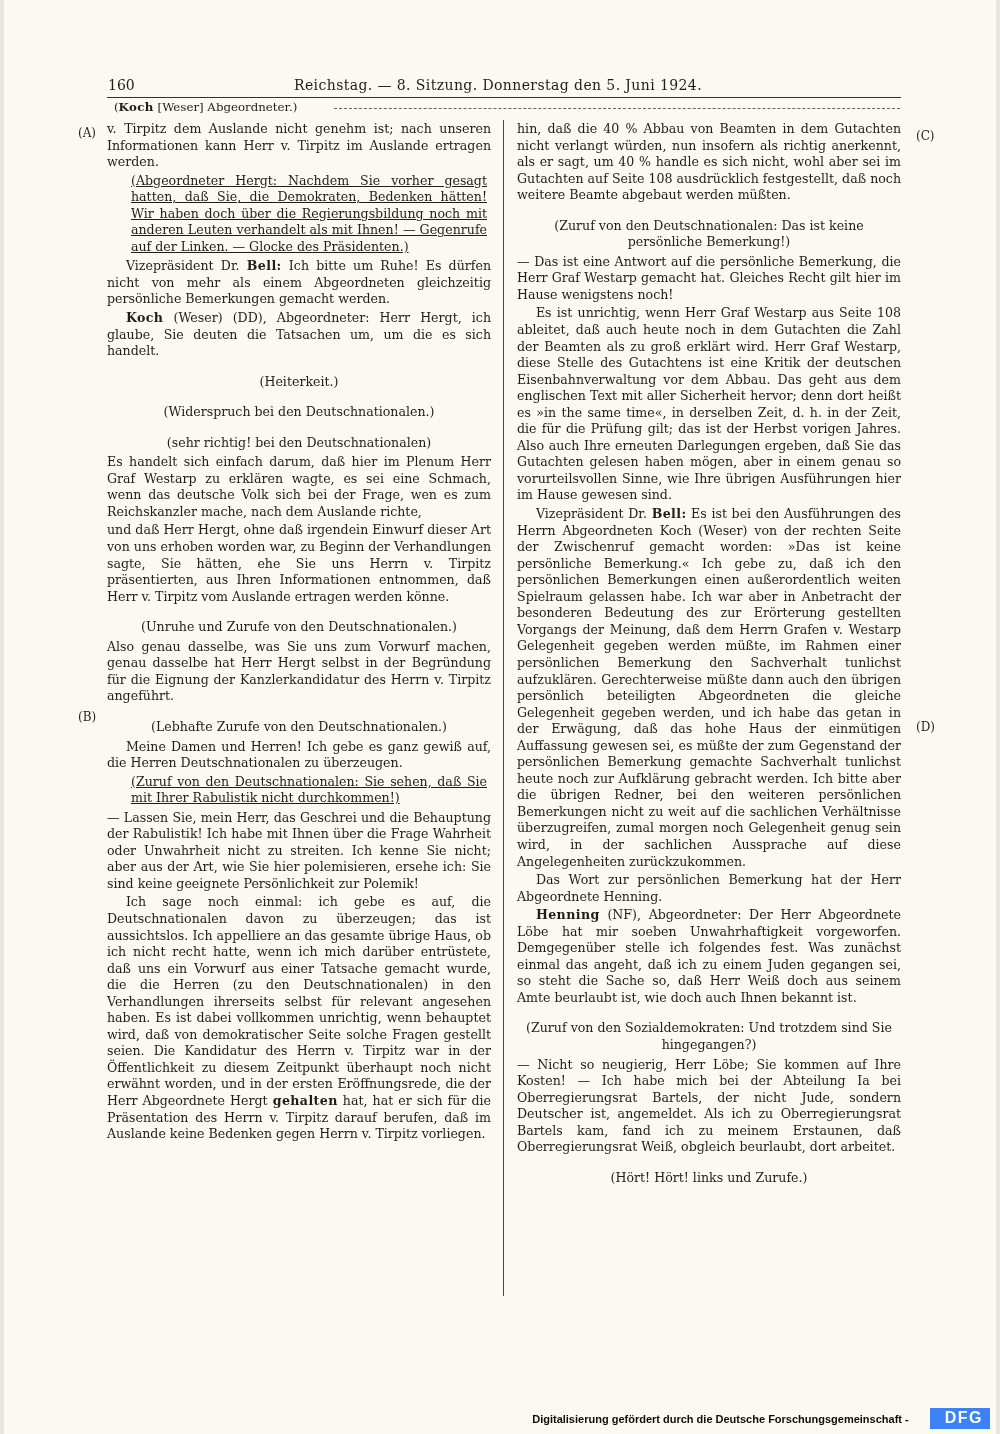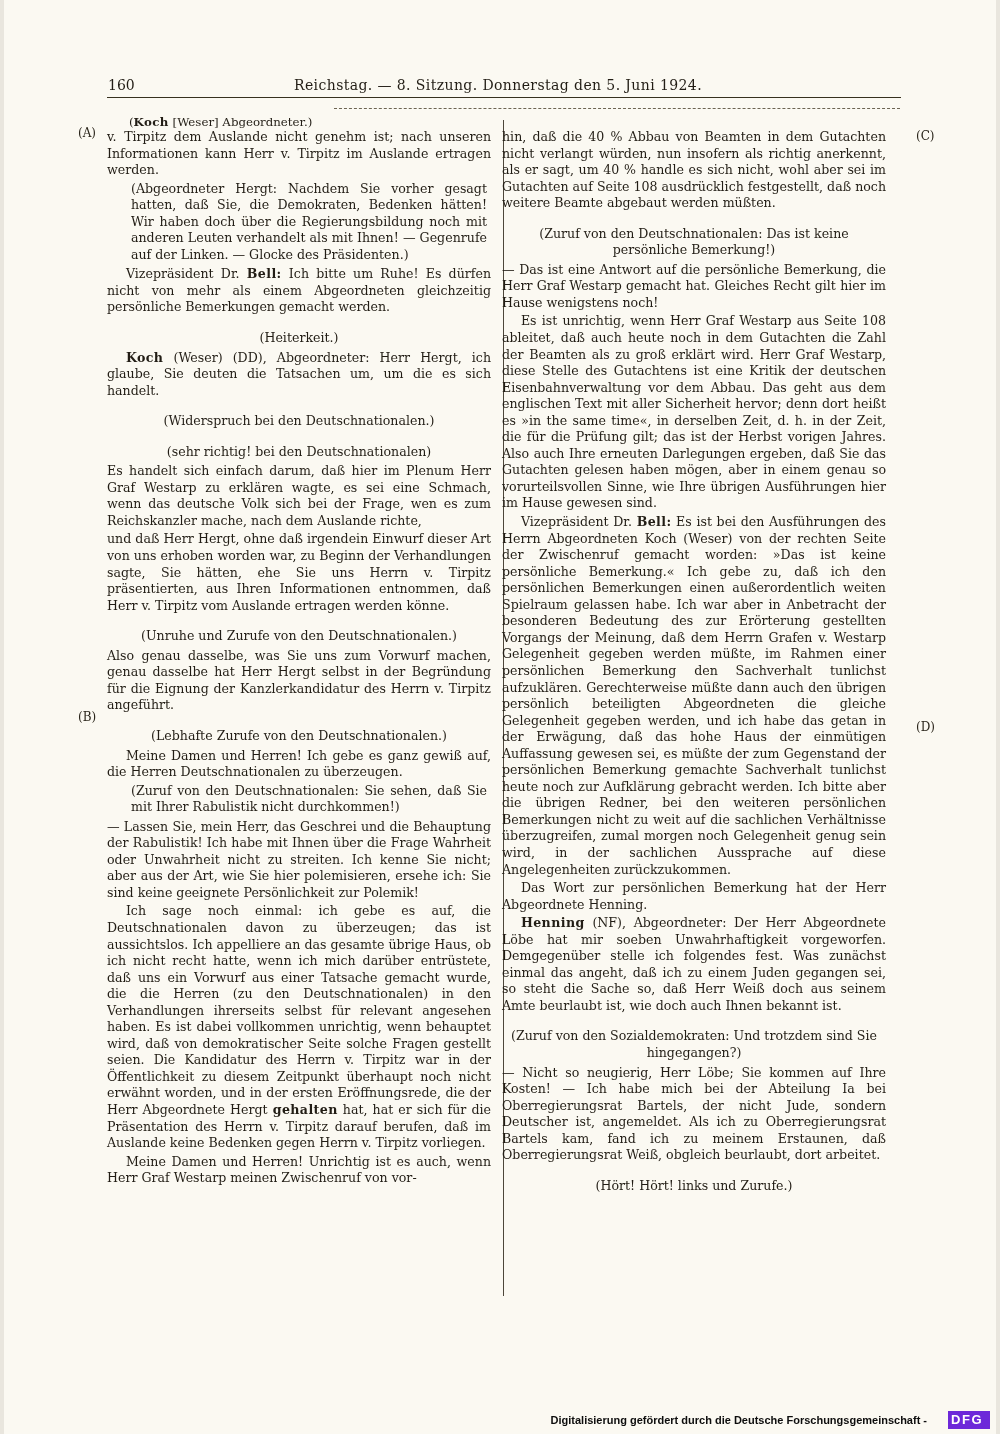--- a/index.html
+++ b/index.html
@@ -12,47 +12,47 @@
   }
   
   .pagenum { position:absolute; left:104px; top:77px; font-size:14px; }
   .header-title {
     position:absolute; left:0; right:4px; top:77px; text-align:center;
     font-size:14px; letter-spacing:0.4px;
   }
   .header-rule { position:absolute; left:103px; width:794px; top:97px; border-top:1.4px solid #37311f; }
   .dash-rule  { position:absolute; left:330px; width:566px; top:108px; border-top:1px dashed #6c6452; }
   .cont-note  { position:absolute; left:110px; top:100px; width:320px; font-size:11.8px; }
-  .cont-note .para { margin:15px; }
+  .cont-note .para { margin:0; }
   
-  .columns { position:absolute; left:103px; top:129px; width:794px; display:flex; gap:11px; }
+  .columns { position:absolute; left:103px; top:121px; width:794px; display:flex; gap:26px; }
   .col { width:384px; font-size:12.6px; line-height:16.55px; text-align:justify; }
   .divider { position:absolute; left:499px; top:120px; height:1176px; border-left:1px solid #4d463a; }
   .para   { margin:0 0 2px 0; }
   .indent { text-indent:1.5em; }
   .flush  { text-indent:0; }
-  .stage  { padding-left:24px; padding-right:4px; margin-top:0; margin-bottom:3px; }
+  .stage  { padding-left:24px; padding-right:4px; margin-top:0; margin-bottom:3px;text-decoration:underline; }
   .center { text-align:center; margin-top:14px; margin-bottom:3px; }
   .b { font-weight:bold; letter-spacing:0.4px; }
   
   .mm { position:absolute; font-size:12px; color:#2a251b; }
   .mm-a { left:74px;  top:126px; }
   .mm-b { left:74px;  top:710px; }
   .mm-c { left:912px; top:129px; }
   .mm-d { left:912px; top:720px; }
   
   .footer {
     position:absolute; right:6px; bottom:5px;
     display:flex; align-items:center; gap:21px;
     font-family:"Liberation Sans", "DejaVu Sans", sans-serif;
     font-size:11px; font-weight:bold; color:#0d0d0d;
   }
   .dfg-logo {
-    background:#6d28d9; color:#ffffff; padding:1px 7px 2px 3px;
-    font-size:13px; font-weight:bold; letter-spacing:1.5px;
+    background:#3b82f6; color:#ffffff; padding:1px 7px 2px 15px;
+    font-size:16px; font-weight:bold; letter-spacing:1.5px;
   }
 </style>
 </head>
 <body>
 
 <div class="page">
 
   <div class="pagenum">160</div>
   <div class="header-title">Reichstag. — 8. Sitzung. Donnerstag den 5. Juni 1924.</div>
   <div class="header-rule"></div>
@@ -67,34 +67,33 @@
   <span class="mm mm-c">(C)</span>
   <span class="mm mm-d">(D)</span>
 
   <div class="divider"></div>
 
   <div class="columns">
     <div class="col">
         <p class="para flush"><span>v. Tirpitz dem Auslande nicht genehm ist; nach unseren Informationen kann Herr v. Tirpitz im Auslande ertragen werden.</span></p>
         <p class="para stage"><span>(Abgeordneter Hergt: Nachdem Sie vorher gesagt hatten, daß Sie, die Demokraten, Bedenken hätten! Wir haben doch über die Regierungsbildung noch mit anderen Leuten verhandelt als mit Ihnen! — Gegenrufe auf der Linken. — Glocke des Präsidenten.)</span></p>
         <p class="para indent"><span>Vizepräsident Dr. </span><span class="b">Bell:</span><span> Ich bitte um Ruhe! Es dürfen nicht von mehr als einem Abgeordneten gleichzeitig persönliche Bemerkungen gemacht werden.</span></p>
+        <p class="para indent"><span class="b">Koch</span><span> (Weser) (DD), Abgeordneter: Herr Hergt, ich glaube, Sie deuten die Tatsachen um, um die es sich handelt.</span></p>
         <p class="para center"><span>(Heiterkeit.)</span></p>
-        <p class="para indent"><span class="b">Koch</span><span> (Weser) (DD), Abgeordneter: Herr Hergt, ich glaube, Sie deuten die Tatsachen um, um die es sich handelt.</span></p>
         <p class="para center"><span>(Widerspruch bei den Deutschnationalen.)</span></p>
         <p class="para center"><span>(sehr richtig! bei den Deutschnationalen)</span></p>
         <p class="para flush"><span>Es handelt sich einfach darum, daß hier im Plenum Herr Graf Westarp zu erklären wagte, es sei eine Schmach, wenn das deutsche Volk sich bei der Frage, wen es zum Reichskanzler mache, nach dem Auslande richte,</span></p>
         <p class="para flush"><span>und daß Herr Hergt, ohne daß irgendein Einwurf dieser Art von uns erhoben worden war, zu Beginn der Verhandlungen sagte, Sie hätten, ehe Sie uns Herrn v. Tirpitz präsentierten, aus Ihren Informationen entnommen, daß Herr v. Tirpitz vom Auslande ertragen werden könne.</span></p>
         <p class="para center"><span>(Unruhe und Zurufe von den Deutschnationalen.)</span></p>
         <p class="para flush"><span>Also genau dasselbe, was Sie uns zum Vorwurf machen, genau dasselbe hat Herr Hergt selbst in der Begründung für die Eignung der Kanzlerkandidatur des Herrn v. Tirpitz angeführt.</span></p>
         <p class="para center"><span>(Lebhafte Zurufe von den Deutschnationalen.)</span></p>
         <p class="para indent"><span>Meine Damen und Herren! Ich gebe es ganz gewiß auf, die Herren Deutschnationalen zu überzeugen.</span></p>
         <p class="para stage"><span>(Zuruf von den Deutschnationalen: Sie sehen, daß Sie mit Ihrer Rabulistik nicht durchkommen!)</span></p>
         <p class="para flush"><span>— Lassen Sie, mein Herr, das Geschrei und die Behauptung der Rabulistik! Ich habe mit Ihnen über die Frage Wahrheit oder Unwahrheit nicht zu streiten. Ich kenne Sie nicht; aber aus der Art, wie Sie hier polemisieren, ersehe ich: Sie sind keine geeignete Persönlichkeit zur Polemik!</span></p>
         <p class="para indent"><span>Ich sage noch einmal: ich gebe es auf, die Deutschnationalen davon zu überzeugen; das ist aussichtslos. Ich appelliere an das gesamte übrige Haus, ob ich nicht recht hatte, wenn ich mich darüber entrüstete, daß uns ein Vorwurf aus einer Tatsache gemacht wurde, die die Herren (zu den Deutschnationalen) in den Verhandlungen ihrerseits selbst für relevant angesehen haben. Es ist dabei vollkommen unrichtig, wenn behauptet wird, daß von demokratischer Seite solche Fragen gestellt seien. Die Kandidatur des Herrn v. Tirpitz war in der Öffentlichkeit zu diesem Zeitpunkt überhaupt noch nicht erwähnt worden, und in der ersten Eröffnungsrede, die der Herr Abgeordnete Hergt </span><span class="b">gehalten</span><span> hat, hat er sich für die Präsentation des Herrn v. Tirpitz darauf berufen, daß im Auslande keine Bedenken gegen Herrn v. Tirpitz vorliegen.</span></p>
-        <p class="para indent"><span>Meine Damen und Herren! Unrichtig ist es auch, wenn Herr Graf Westarp meinen Zwischenruf von vor-</span></p>
       </div>
     <div class="col">
         <p class="para flush"><span>hin, daß die 40 % Abbau von Beamten in dem Gutachten nicht verlangt würden, nun insofern als richtig anerkennt, als er sagt, um 40 % handle es sich nicht, wohl aber sei im Gutachten auf Seite 108 ausdrücklich festgestellt, daß noch weitere Beamte abgebaut werden müßten.</span></p>
         <p class="para center"><span>(Zuruf von den Deutschnationalen: Das ist keine persönliche Bemerkung!)</span></p>
         <p class="para flush"><span>— Das ist eine Antwort auf die persönliche Bemerkung, die Herr Graf Westarp gemacht hat. Gleiches Recht gilt hier im Hause wenigstens noch!</span></p>
         <p class="para indent"><span>Es ist unrichtig, wenn Herr Graf Westarp aus Seite 108 ableitet, daß auch heute noch in dem Gutachten die Zahl der Beamten als zu groß erklärt wird. Herr Graf Westarp, diese Stelle des Gutachtens ist eine Kritik der deutschen Eisenbahnverwaltung vor dem Abbau. Das geht aus dem englischen Text mit aller Sicherheit hervor; denn dort heißt es »in the same time«, in derselben Zeit, d. h. in der Zeit, die für die Prüfung gilt; das ist der Herbst vorigen Jahres. Also auch Ihre erneuten Darlegungen ergeben, daß Sie das Gutachten gelesen haben mögen, aber in einem genau so vorurteilsvollen Sinne, wie Ihre übrigen Ausführungen hier im Hause gewesen sind.</span></p>
         <p class="para indent"><span>Vizepräsident Dr. </span><span class="b">Bell:</span><span> Es ist bei den Ausführungen des Herrn Abgeordneten Koch (Weser) von der rechten Seite der Zwischenruf gemacht worden: »Das ist keine persönliche Bemerkung.« Ich gebe zu, daß ich den persönlichen Bemerkungen einen außerordentlich weiten Spielraum gelassen habe. Ich war aber in Anbetracht der besonderen Bedeutung des zur Erörterung gestellten Vorgangs der Meinung, daß dem Herrn Grafen v. Westarp Gelegenheit gegeben werden müßte, im Rahmen einer persönlichen Bemerkung den Sachverhalt tunlichst aufzuklären. Gerechterweise müßte dann auch den übrigen persönlich beteiligten Abgeordneten die gleiche Gelegenheit gegeben werden, und ich habe das getan in der Erwägung, daß das hohe Haus der einmütigen Auffassung gewesen sei, es müßte der zum Gegenstand der persönlichen Bemerkung gemachte Sachverhalt tunlichst heute noch zur Aufklärung gebracht werden. Ich bitte aber die übrigen Redner, bei den weiteren persönlichen Bemerkungen nicht zu weit auf die sachlichen Verhältnisse überzugreifen, zumal morgen noch Gelegenheit genug sein wird, in der sachlichen Aussprache auf diese Angelegenheiten zurückzukommen.</span></p>
         <p class="para indent"><span>Das Wort zur persönlichen Bemerkung hat der Herr Abgeordnete Henning.</span></p>
         <p class="para indent"><span class="b">Henning</span><span> (NF), Abgeordneter: Der Herr Abgeordnete Löbe hat mir soeben Unwahrhaftigkeit vorgeworfen. Demgegenüber stelle ich folgendes fest. Was zunächst einmal das angeht, daß ich zu einem Juden gegangen sei, so steht die Sache so, daß Herr Weiß doch aus seinem Amte beurlaubt ist, wie doch auch Ihnen bekannt ist.</span></p>
         <p class="para center"><span>(Zuruf von den Sozialdemokraten: Und trotzdem sind Sie hingegangen?)</span></p>

